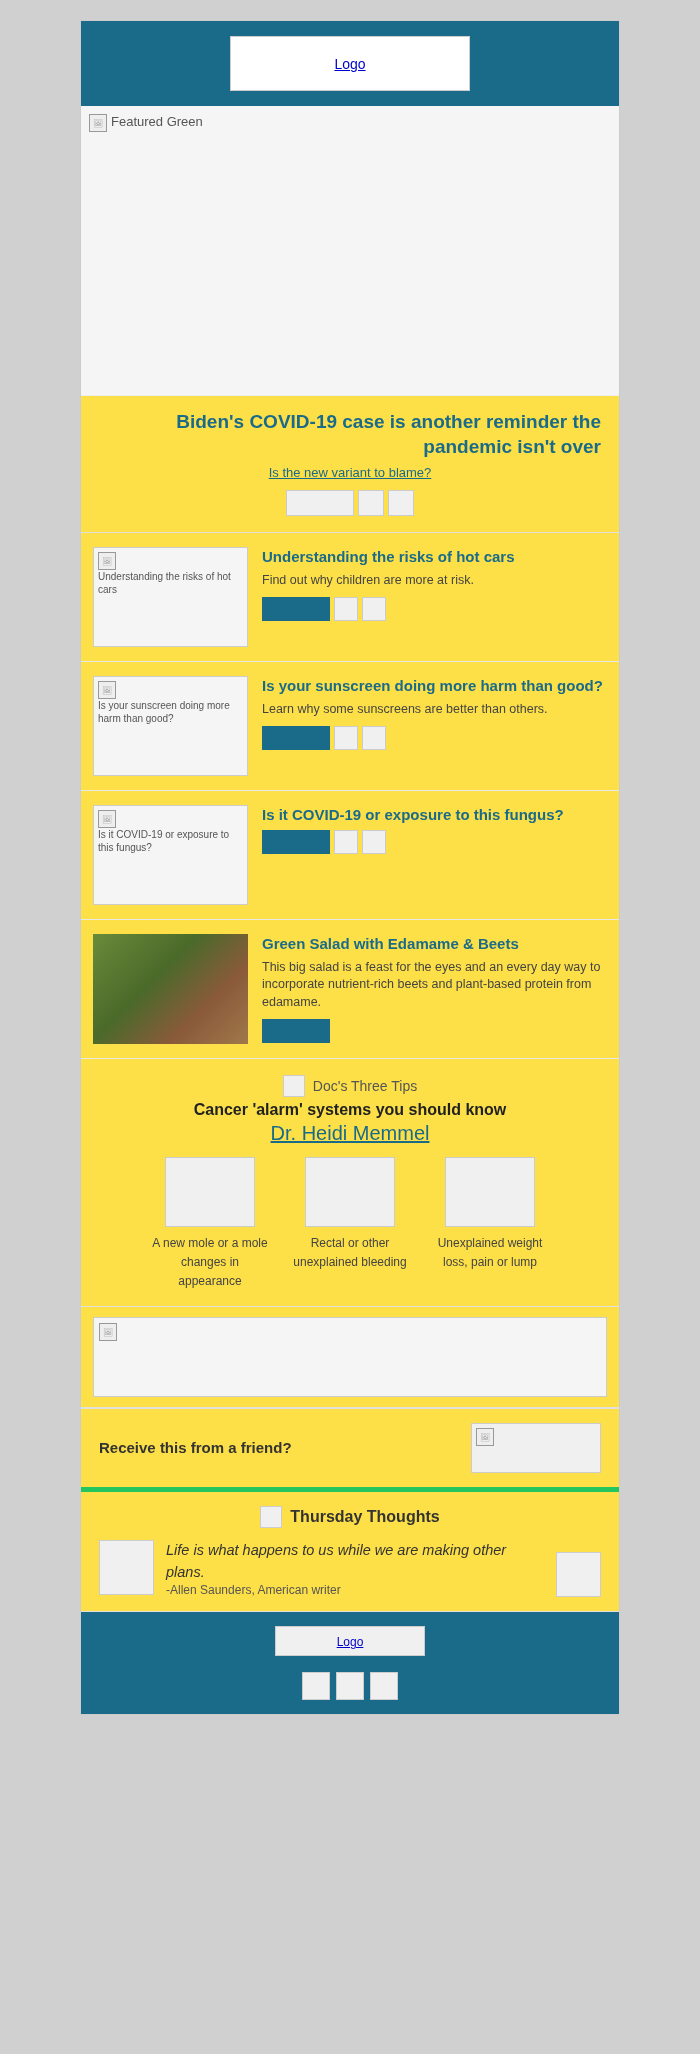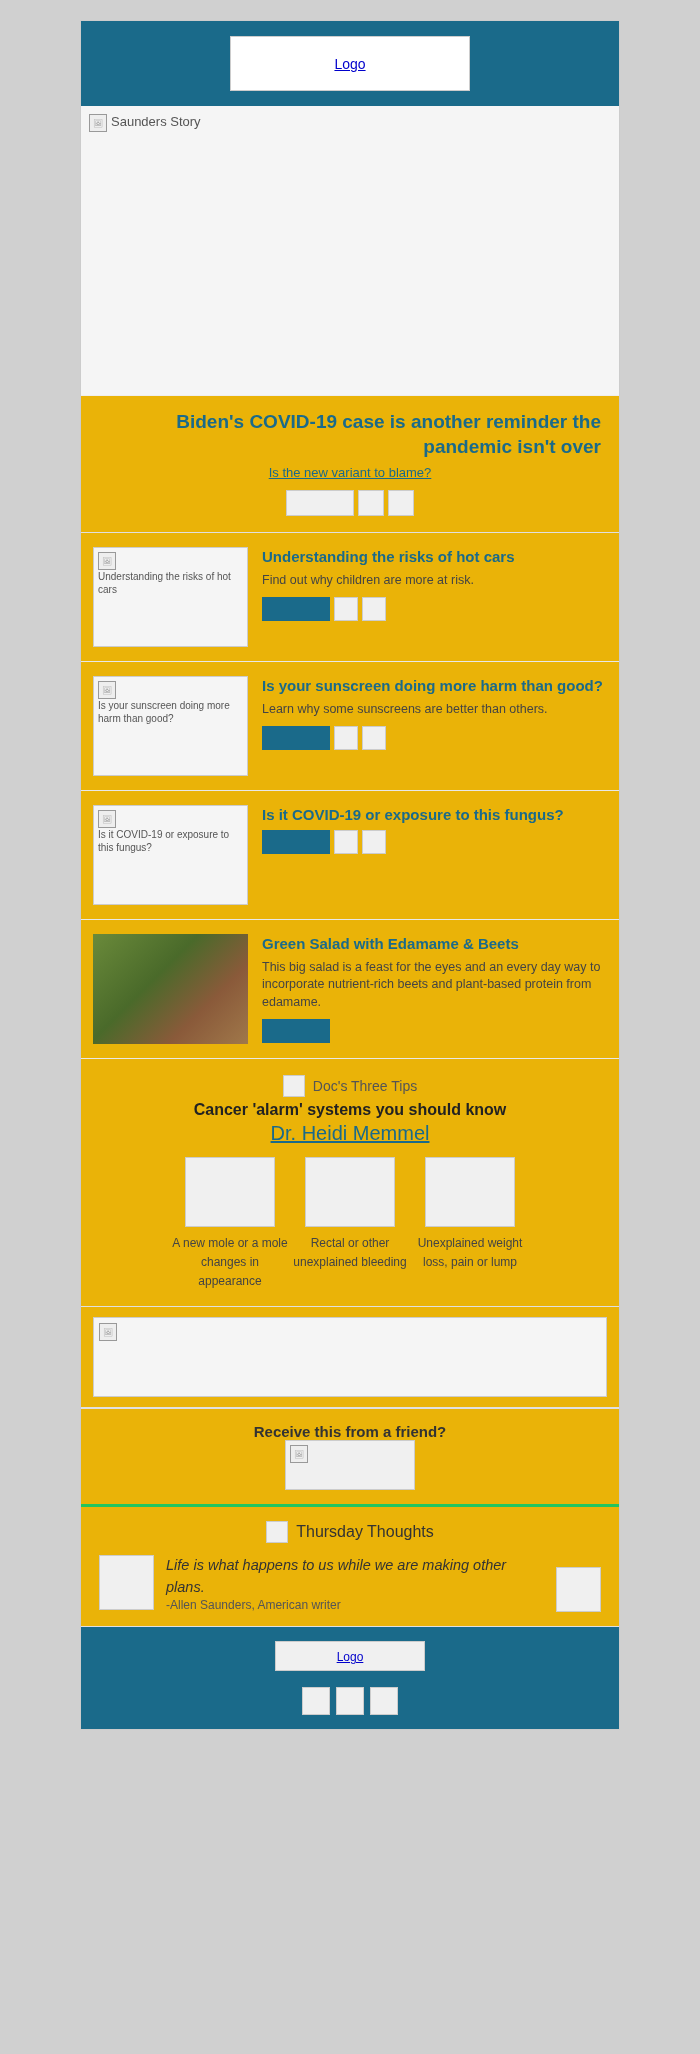--- a/index.html
+++ b/index.html
@@ -5,21 +5,21 @@
     * { box-sizing: border-box; margin: 0; padding: 0; }
     body {
       background: #d0d0d0;
       font-family: Arial, sans-serif;
       display: flex;
       justify-content: center;
       padding: 20px 0;
     }
     .email-container {
       width: 540px;
-      background: #eab308;
+      background: #fde047;
       border: 1px solid #cccccc;
     }
     
     .header {
       background: #1a6a8a;
       padding: 15px;
       text-align: center;
     }
     .logo-placeholder {
       display: inline-block;
@@ -218,20 +218,21 @@
     }
     .docs-author {
       color: #1a6a8a;
       font-size: 20px;
       margin-bottom: 12px;
       text-decoration: underline;
     }
     .tips-grid {
       display: flex;
       justify-content: center;
+      gap: 20px;
     }
     .tip-item {
       width: 120px;
       text-align: center;
     }
     .tip-img {
       width: 90px;
       height: 70px;
       border: 1px solid #ccc;
       background: #f0f0f0;
@@ -256,23 +257,22 @@
       display: flex;
       align-items: flex-start;
       padding: 5px;
     }
     
     .receive-row {
       display: flex;
       align-items: center;
       justify-content: space-between;
       padding: 14px 18px;
-      border-bottom: 3px solid #22c55e;
+      border-bottom: 5px solid #22c55e;
       border-top: 1px solid #e0e0e0;
-      flex-direction: column;
     }
     .receive-text {
       font-size: 15px;
       font-weight: bold;
       color: #333;
     }
     .receive-img {
       width: 130px;
       height: 50px;
       border: 1px solid #ccc;
@@ -296,21 +296,21 @@
     .thursday-icon {
       width: 22px;
       height: 22px;
       border: 1px solid #ccc;
       background: #f0f0f0;
       display: inline-block;
     }
     .thursday-title {
       color: #333;
       font-size: 16px;
-      font-weight: normal;
+      font-weight: bold;
     }
     .thursday-body {
       display: flex;
       gap: 12px;
       align-items: flex-start;
     }
     .thursday-avatar {
       width: 55px;
       min-width: 55px;
       height: 55px;
@@ -379,21 +379,21 @@
 <div class="email-container">
 
   <div class="header">
     <div class="logo-placeholder">Logo</div>
   </div>
 
   <div class="featured-image-wrap">
     <div class="featured-image-placeholder">
       <span class="img-broken-icon">🖼</span>
     </div>
-    <span class="featured-story-label">Saunders Story</span>
+    <span class="featured-story-label">Featured Green</span>
   </div>
 
   <div class="featured-text">
     <div class="featured-title">Biden's COVID-19 case is another reminder the pandemic isn't over</div>
     <div class="featured-subtitle">Is the new variant to blame?</div>
     <div class="share-icons">
       <span class="share-icon-item"></span>
       <span class="share-icon-small"></span>
       <span class="share-icon-small"></span>
     </div>

